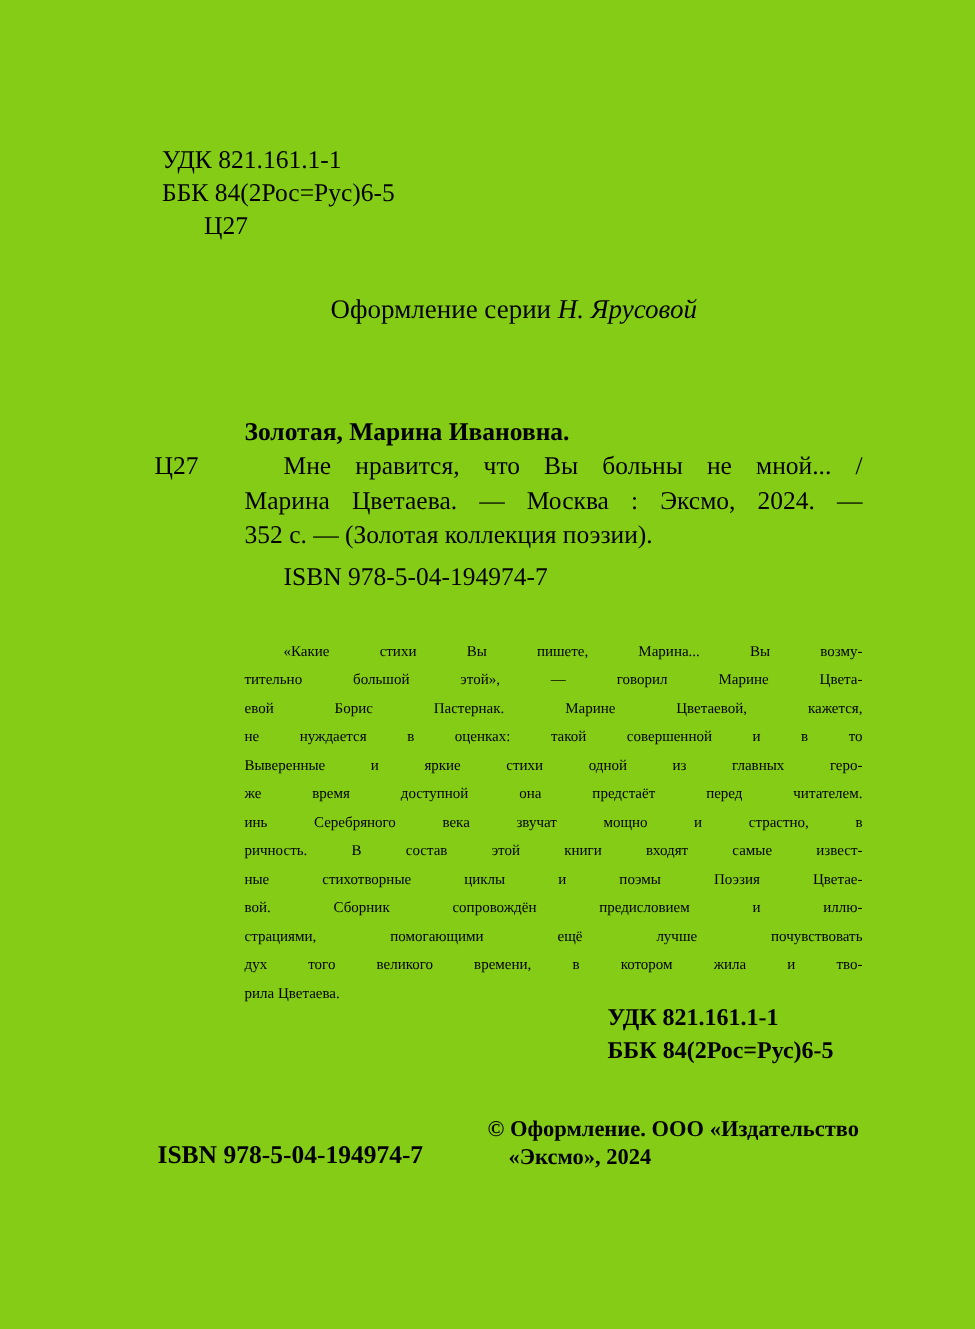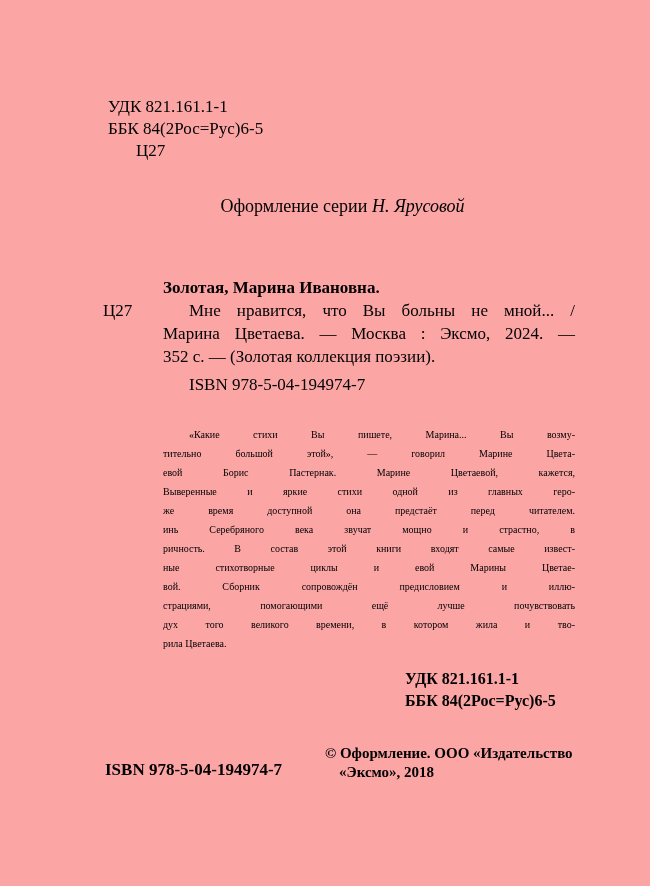--- a/index.html
+++ b/index.html
@@ -4,21 +4,21 @@
 <style>
   html, body {
     margin: 0;
     padding: 0;
     background: #ffffff;
   }
   .page {
     position: relative;
     width: 650px;
     height: 886px;
-    background: #fca5a5;
+    background: #84cc16;
     color: #000000;
     font-family: "Liberation Serif", serif;
     overflow: hidden;
   }
   
   .top-codes {
     position: absolute;
     left: 108px;
     top: 96px;
     font-size: 17px;
@@ -125,36 +125,37 @@
     <div class="jline indent">Мне нравится, что Вы больны не мной... /</div>
     <div class="jline">Марина Цветаева. — Москва : Эксмо, 2024. —</div>
     <div class="jline noj">352 с. — (Золотая коллекция поэзии).</div>
     <div class="isbn-line">ISBN 978-5-04-194974-7</div>
   </div>
 
   <div class="annotation">
     <div class="jline indent">«Какие стихи Вы пишете, Марина... Вы возму-</div>
     <div class="jline">тительно большой этой», — говорил Марине Цвета-</div>
     <div class="jline">евой Борис Пастернак. Марине Цветаевой, кажется,</div>
+    <div class="jline">не нуждается в оценках: такой совершенной и в то</div>
     <div class="jline">Выверенные и яркие стихи одной из главных геро-</div>
     <div class="jline">же время доступной она предстаёт перед читателем.</div>
     <div class="jline">инь Серебряного века звучат мощно и страстно, в</div>
     <div class="jline">ричность. В состав этой книги входят самые извест-</div>
-    <div class="jline">ные стихотворные циклы и евой Марины Цветае-</div>
+    <div class="jline">ные стихотворные циклы и поэмы Поэзия Цветае-</div>
     <div class="jline">вой. Сборник сопровождён предисловием и иллю-</div>
     <div class="jline">страциями, помогающими ещё лучше почувствовать</div>
     <div class="jline">дух того великого времени, в котором жила и тво-</div>
     <div class="jline noj">рила Цветаева.</div>
   </div>
 
   <div class="bottom-codes">
     <div>УДК 821.161.1-1</div>
     <div>ББК 84(2Рос=Рус)6-5</div>
   </div>
 
   <div class="footer-isbn">ISBN 978-5-04-194974-7</div>
 
   <div class="footer-copyright">
     <div>© Оформление. ООО «Издательство</div>
-    <div class="line2">«Эксмо», 2018</div>
+    <div class="line2">«Эксмо», 2024</div>
   </div>
 
 </div>
 
 </body></html>

